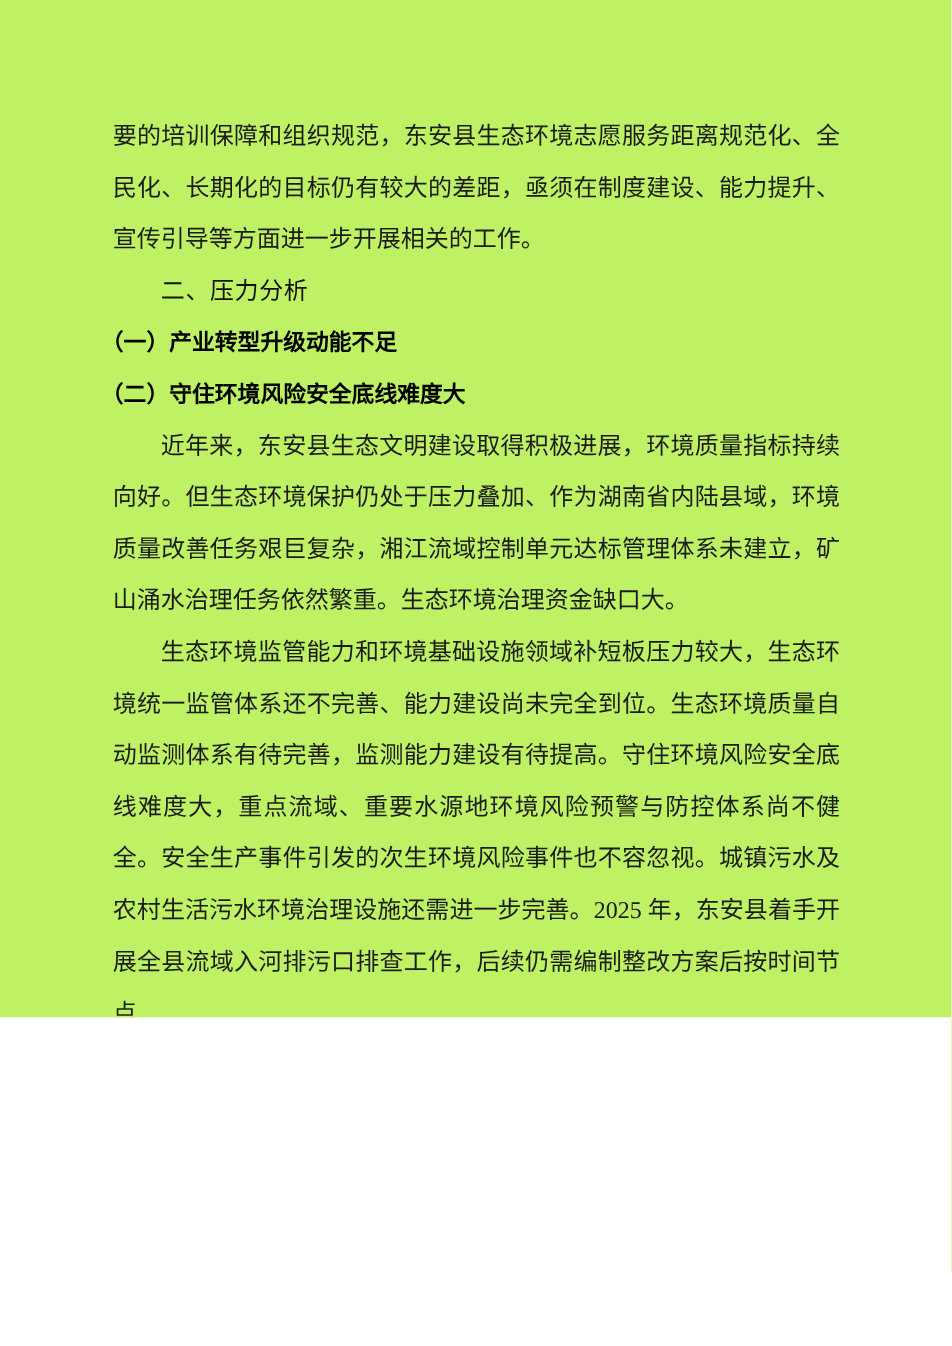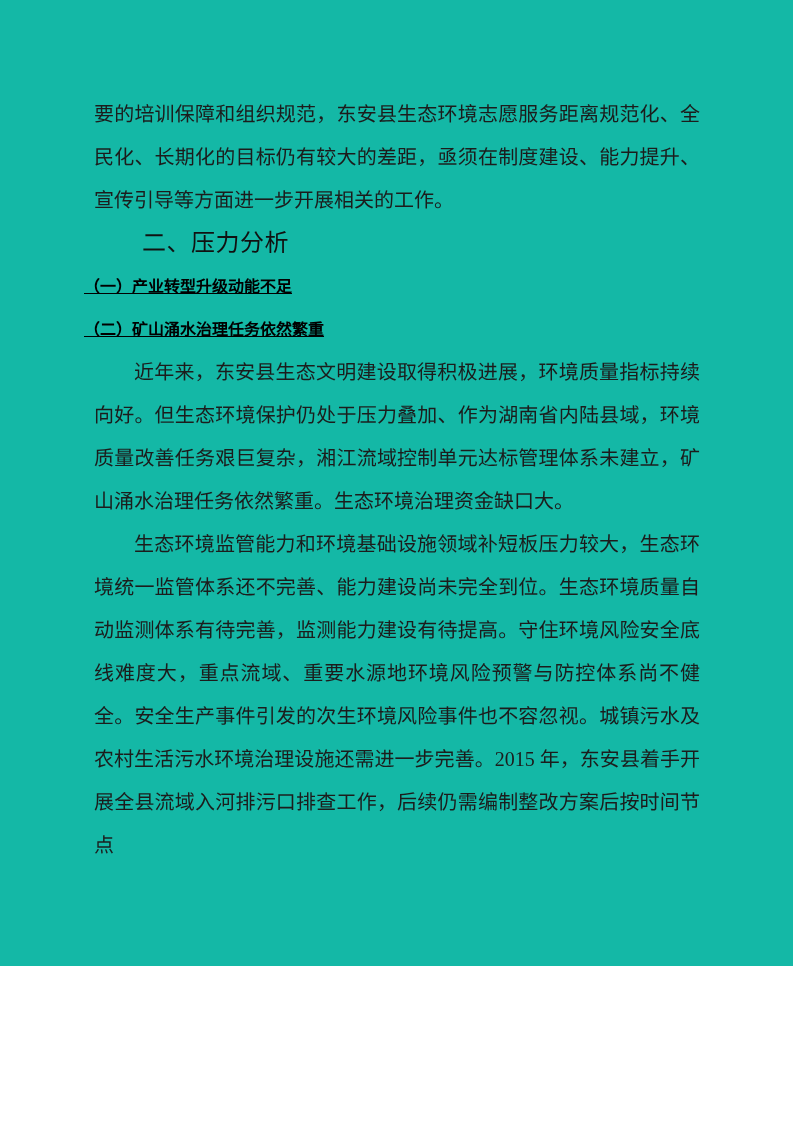--- a/index.html
+++ b/index.html
@@ -3,22 +3,22 @@
 <meta charset="utf-8">
 <style>
   html, body {
     margin: 0;
     padding: 0;
     background: #ffffff;
   }
   .page {
     position: relative;
     width: 793px;
-    height: 966px;
-    background: #14b8a6;
+    height: 848px;
+    background: #bef264;
     overflow: hidden;
   }
   .content {
     position: absolute;
     left: 94px;
     top: 93px;
     width: 606px;
     font-family: "Liberation Serif", "DejaVu Serif", serif;
     font-size: 20px;
     line-height: 43px;
@@ -30,52 +30,51 @@
   .para {
     margin: 0;
     padding: 0;
   }
   .para.indent {
     text-indent: 2em;
   }
   .sec-heading {
     margin: 0;
     padding: 0;
-    font-size: 24px;
+    font-size: 20px;
     font-weight: 500;
     text-indent: 2em;
     color: #111111;
     letter-spacing: 0.5px;
   }
   .subsec-heading {
     margin: 0 0 0 -10px;
     padding: 0;
-    font-size: 16px;
+    font-size: 19px;
     font-weight: 700;
     color: #000000;
     font-family: "Liberation Serif", "DejaVu Serif", serif;
-    text-decoration: underline;
   }
   .footer {
     position: absolute;
     top: 1034px;
     left: 0;
     width: 100%;
     text-align: right;
     font-family: "Liberation Serif", "DejaVu Serif", serif;
     font-size: 16px;
     color: #222222;
   }
 </style>
 </head>
 <body>
 
 <div class="page">
   <div class="content">
     <p class="para">要的培训保障和组织规范，东安县生态环境志愿服务距离规范化、全民化、长期化的目标仍有较大的差距，亟须在制度建设、能力提升、宣传引导等方面进一步开展相关的工作。</p>
     <h2 class="sec-heading">二、压力分析</h2>
     <h3 class="subsec-heading">（一）产业转型升级动能不足</h3>
-    <h3 class="subsec-heading">（二）矿山涌水治理任务依然繁重</h3>
+    <h3 class="subsec-heading">（二）守住环境风险安全底线难度大</h3>
     <p class="para indent">近年来，东安县生态文明建设取得积极进展，环境质量指标持续向好。但生态环境保护仍处于压力叠加、作为湖南省内陆县域，环境质量改善任务艰巨复杂，湘江流域控制单元达标管理体系未建立，矿山涌水治理任务依然繁重。生态环境治理资金缺口大。</p>
-    <p class="para indent">生态环境监管能力和环境基础设施领域补短板压力较大，生态环境统一监管体系还不完善、能力建设尚未完全到位。生态环境质量自动监测体系有待完善，监测能力建设有待提高。守住环境风险安全底线难度大，重点流域、重要水源地环境风险预警与防控体系尚不健全。安全生产事件引发的次生环境风险事件也不容忽视。城镇污水及农村生活污水环境治理设施还需进一步完善。2015 年，东安县着手开展全县流域入河排污口排查工作，后续仍需编制整改方案后按时间节点</p>
+    <p class="para indent">生态环境监管能力和环境基础设施领域补短板压力较大，生态环境统一监管体系还不完善、能力建设尚未完全到位。生态环境质量自动监测体系有待完善，监测能力建设有待提高。守住环境风险安全底线难度大，重点流域、重要水源地环境风险预警与防控体系尚不健全。安全生产事件引发的次生环境风险事件也不容忽视。城镇污水及农村生活污水环境治理设施还需进一步完善。2025 年，东安县着手开展全县流域入河排污口排查工作，后续仍需编制整改方案后按时间节点</p>
   </div>
   <div class="footer">15</div>
 </div>
 
 </body></html>

